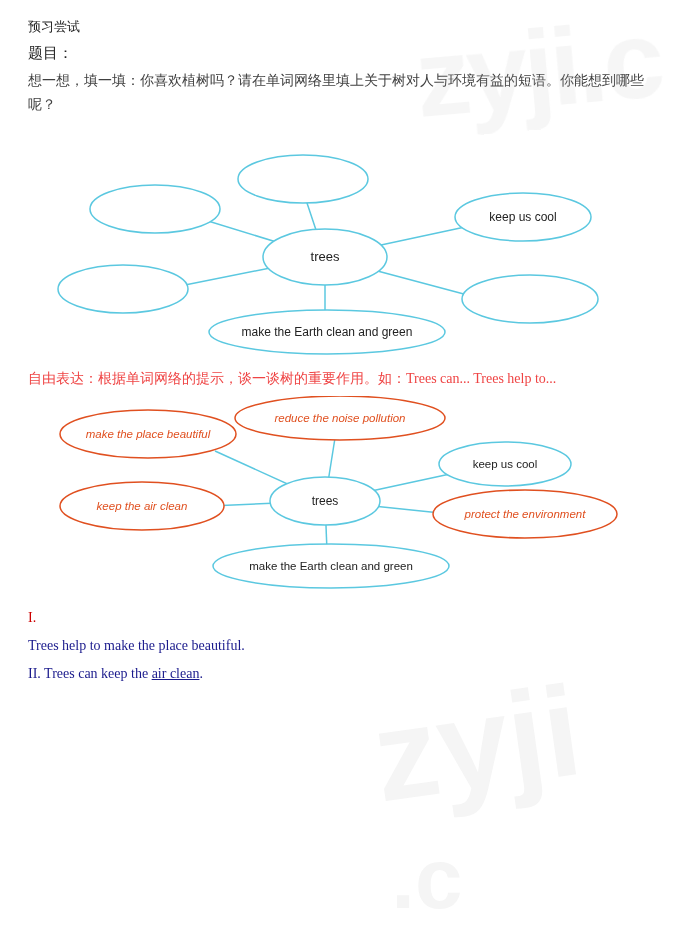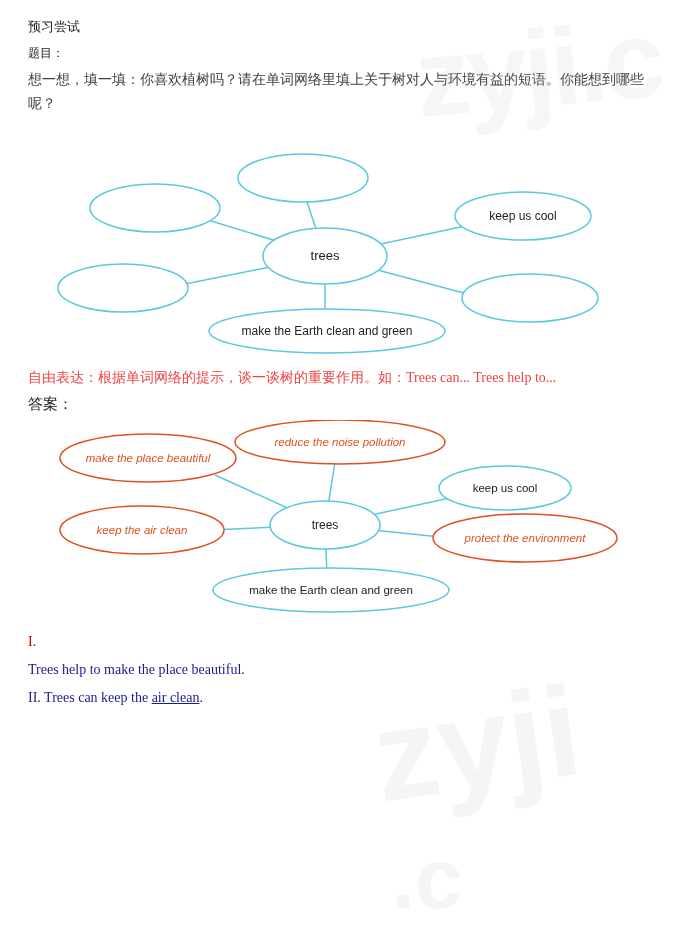--- a/index.html
+++ b/index.html
@@ -19,21 +19,21 @@
       position: relative;
     }
 
     .section-title {
       font-size: 13px;
       color: #222;
       margin-bottom: 8px;
     }
 
     .question-label {
-      font-size: 12px;
+      font-size: 15px;
       color: #222;
       margin-bottom: 6px;
     }
 
     .instruction {
       font-size: 14px;
       color: #404040;
       line-height: 1.7;
       margin-bottom: 10px;
     }
@@ -161,21 +161,20 @@
 
       <ellipse cx="495" cy="172" rx="68" ry="24" fill="white" stroke="#5bc8e0" stroke-width="1.5"></ellipse>
 
       <ellipse cx="292" cy="205" rx="118" ry="22" fill="white" stroke="#5bc8e0" stroke-width="1.5"></ellipse>
       <text x="292" y="209" text-anchor="middle" font-size="12" fill="#222" font-family="Arial,sans-serif">make the Earth clean and green</text>
     </svg>
   </div>
 
   <div class="free-expression">自由表达：根据单词网络的提示，谈一谈树的重要作用。如：Trees can... Trees help to...</div>
 
-  <div class="answer-label">答案：</div>
 
   <div class="answer-web-container">
     <svg viewBox="0 0 620 200" xmlns="http://www.w3.org/2000/svg">
 
       <line x1="290" y1="105" x2="180" y2="55" stroke="#5bc8e0" stroke-width="1.5"></line>
 
       <line x1="290" y1="105" x2="300" y2="42" stroke="#5bc8e0" stroke-width="1.5"></line>
 
       <line x1="290" y1="105" x2="415" y2="78" stroke="#5bc8e0" stroke-width="1.5"></line>
 

